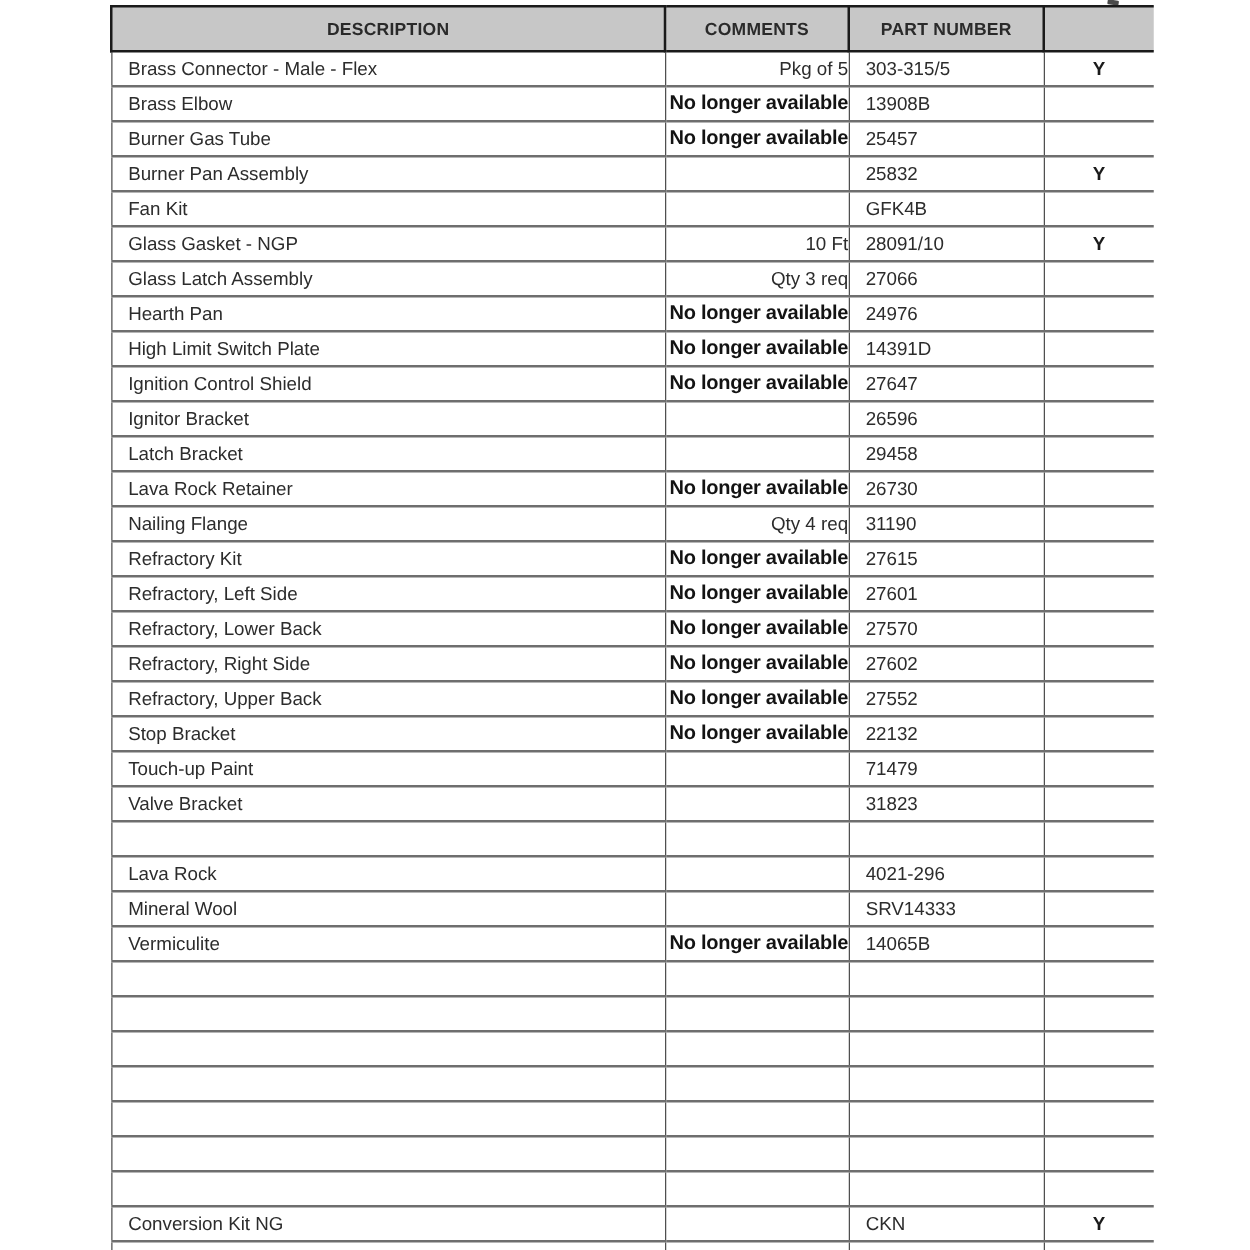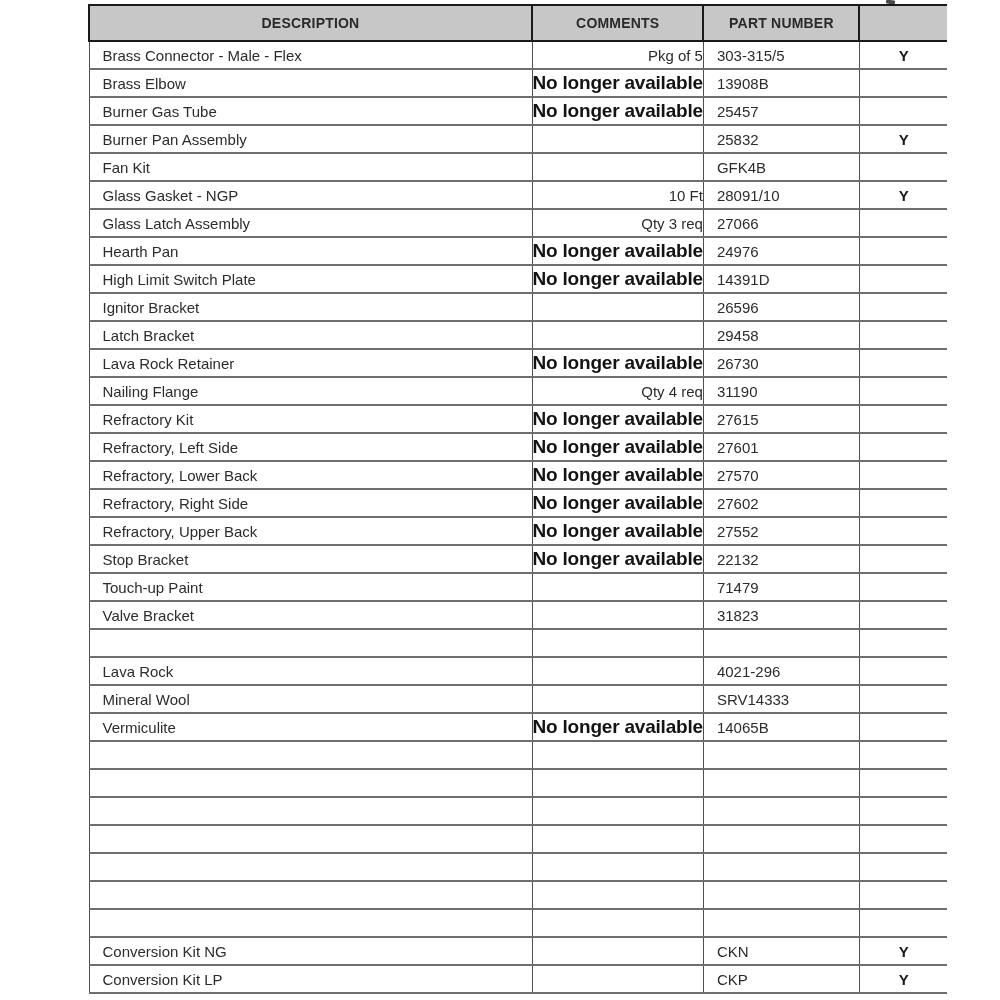--- a/index.html
+++ b/index.html
@@ -65,21 +65,21 @@
   }
   td:first-child { border-left: 1.5px solid #4f4f4f; margin-left: 27px; }
   td:last-child { border-right: none; }
 
   td.desc, td.part { text-align: left; padding-left: 13px; }
   td.comment { text-align: right; }
   td.comment.bold {
     font-weight: bold;
     color: #131313;
     letter-spacing: -0.2px;
-    font-size: 19px;
+    font-size: 16px;
   }
   td.flag {
     text-align: center;
     font-weight: bold;
     color: #1b1b1b;
   }
 </style>
 </head>
 <body>
 
@@ -151,20 +151,26 @@
       <td class="part">24976</td>
       <td class="flag"></td>
     </tr>
         <tr>
       <td class="desc">High Limit Switch Plate</td>
       <td class="comment bold">No longer available</td>
       <td class="part">14391D</td>
       <td class="flag"></td>
     </tr>
         <tr>
+      <td class="desc">Ignition Control Shield</td>
+      <td class="comment bold">No longer available</td>
+      <td class="part">27647</td>
+      <td class="flag"></td>
+    </tr>
+        <tr>
       <td class="desc">Ignitor Bracket</td>
       <td class="comment"></td>
       <td class="part">26596</td>
       <td class="flag"></td>
     </tr>
         <tr>
       <td class="desc">Latch Bracket</td>
       <td class="comment"></td>
       <td class="part">29458</td>
       <td class="flag"></td>

